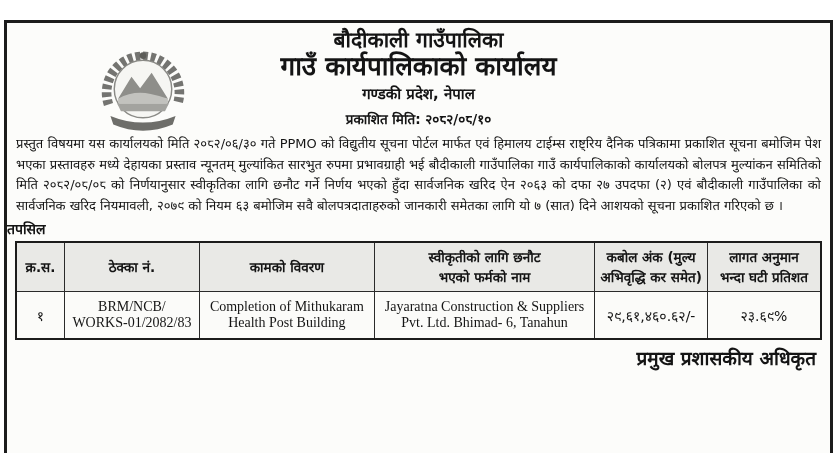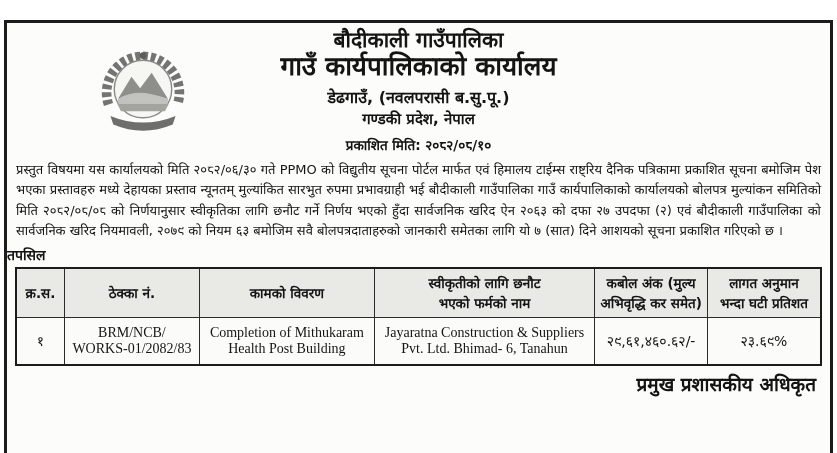--- a/index.html
+++ b/index.html
@@ -86,21 +86,20 @@
       <path d="M24,56 L38,33 L47,45 L59,29 L76,56 Z" fill="#8e8e8a"></path>
       <path d="M24,56 Q40,47 58,51 Q68,53 76,56 L76,61 L24,61 Z" fill="#c2c2be"></path>
       <path d="M23,61 h54 l-4,8 h-46 z" fill="#a3a39f"></path>
       <path d="M16,74 Q50,88 84,74 l-3,9 Q50,96 19,83 z" fill="#6e6e6a"></path>
     </svg>
   </div>
 
   <div class="hdr">
     <div class="h1">बौदीकाली गाउँपालिका</div>
     <div class="h2">गाउँ कार्यपालिकाको कार्यालय</div>
-    <div class="h3">डेढगाउँ, (नवलपरासी ब.सु.पू.)</div>
     <div class="h4">गण्डकी प्रदेश, नेपाल</div>
   </div>
 
 
   <div class="pubdate">प्रकाशित मिति: २०८२/०८/१०</div>
 
   <p class="bodytext">प्रस्तुत विषयमा यस कार्यालयको मिति २०८२/०६/३० गते PPMO को विद्युतीय सूचना पोर्टल मार्फत एवं हिमालय टाईम्स राष्ट्रिय दैनिक पत्रिकामा प्रकाशित सूचना बमोजिम पेश भएका प्रस्तावहरु मध्ये देहायका प्रस्ताव न्यूनतम् मुल्यांकित सारभुत रुपमा प्रभावग्राही भई बौदीकाली गाउँपालिका गाउँ कार्यपालिकाको कार्यालयको बोलपत्र मुल्यांकन समितिको मिति २०८२/०८/०८ को निर्णयानुसार स्वीकृतिका लागि छनौट गर्ने निर्णय भएको हुँदा सार्वजनिक खरिद ऐन २०६३ को दफा २७ उपदफा (२) एवं बौदीकाली गाउँपालिका को सार्वजनिक खरिद नियमावली, २०७९ को नियम ६३ बमोजिम सवै बोलपत्रदाताहरुको जानकारी समेतका लागि यो ७ (सात) दिने आशयको सूचना प्रकाशित गरिएको छ ।</p>
 
   <div class="tapasil">तपसिल</div>
 

